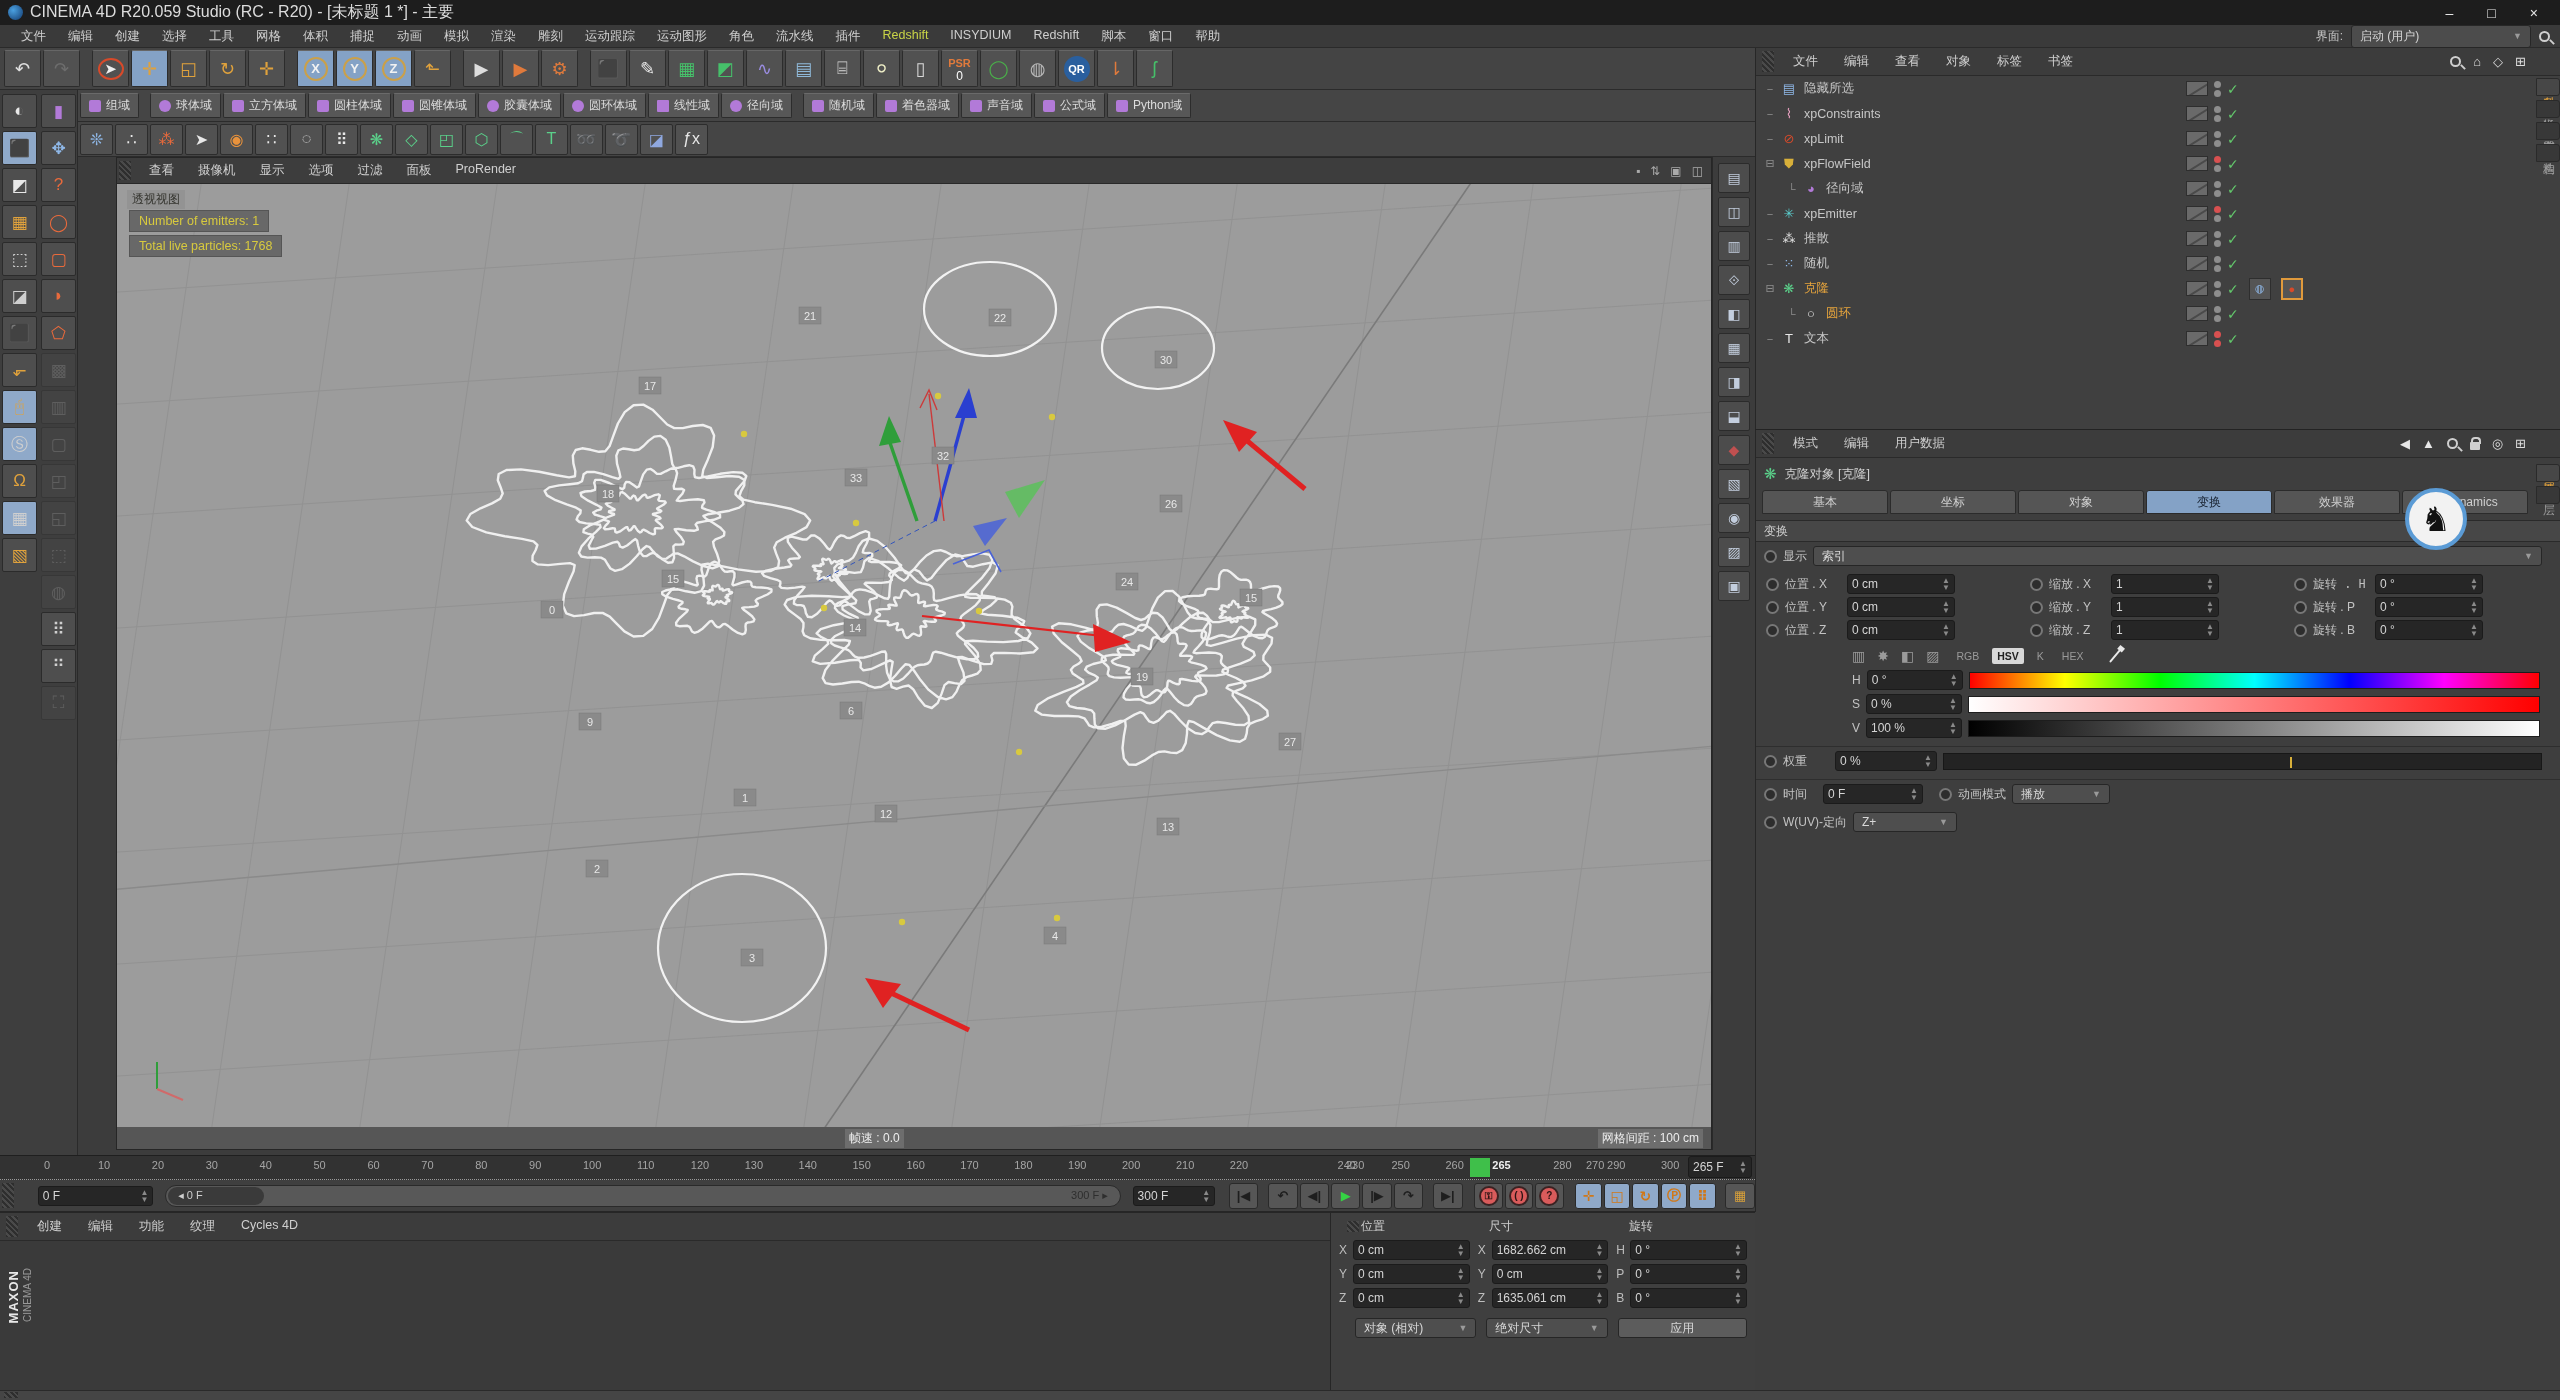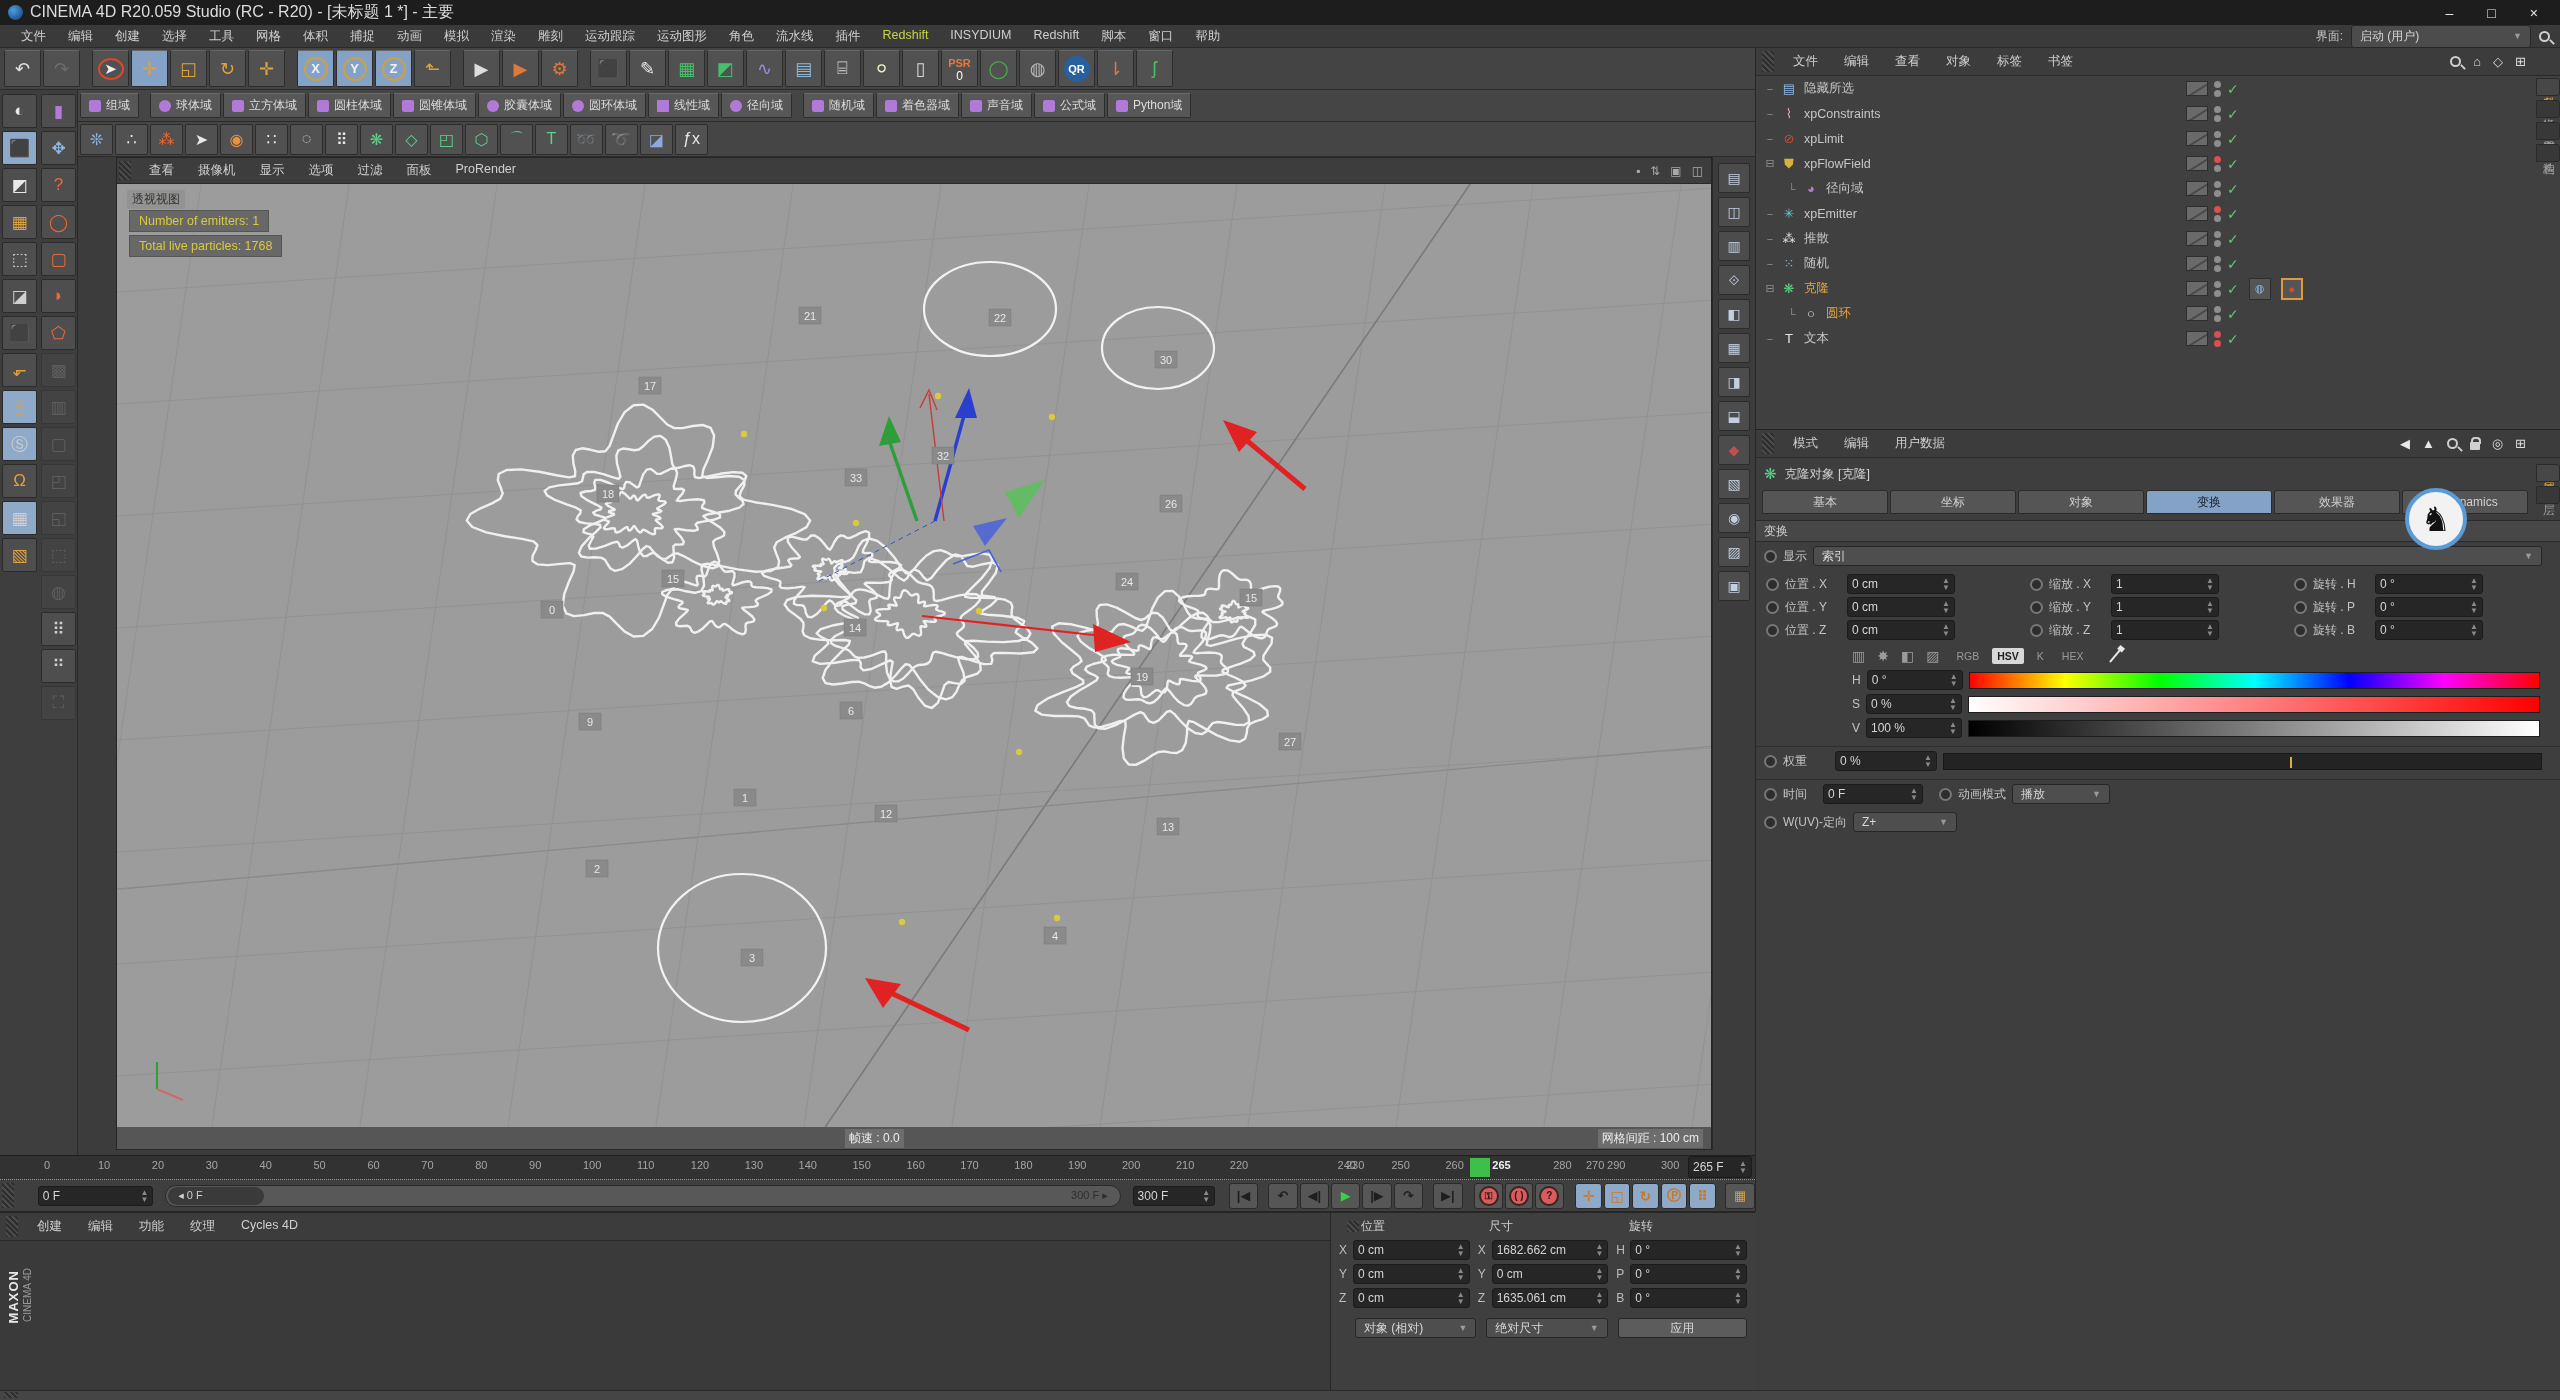--- a/index.html
+++ b/index.html
@@ -769,21 +769,21 @@
       <div class="cg">
         <div class="radio"></div>
         <span class="lbl" style="width: 56px;">缩放 . X</span>
         <div class="field" style="width: 108px;">
           <span>1</span>
           <span class="spin">▲<br>▼</span>
         </div>
       </div>
       <div class="cg">
         <div class="radio"></div>
-        <span class="lbl" style="width: 56px;">旋转 . H</span>
+        <span class="lbl" style="width: 56px; font-family: Liberation Mono, monospace;">旋转 . H</span>
         <div class="field" style="width: 108px;">
           <span>0 °</span>
           <span class="spin">▲<br>▼</span>
         </div>
       </div>
       <div class="cg">
         <div class="radio"></div>
         <span class="lbl" style="width: 56px;">位置 . Y</span>
         <div class="field" style="width: 108px;">
           <span>0 cm</span>

